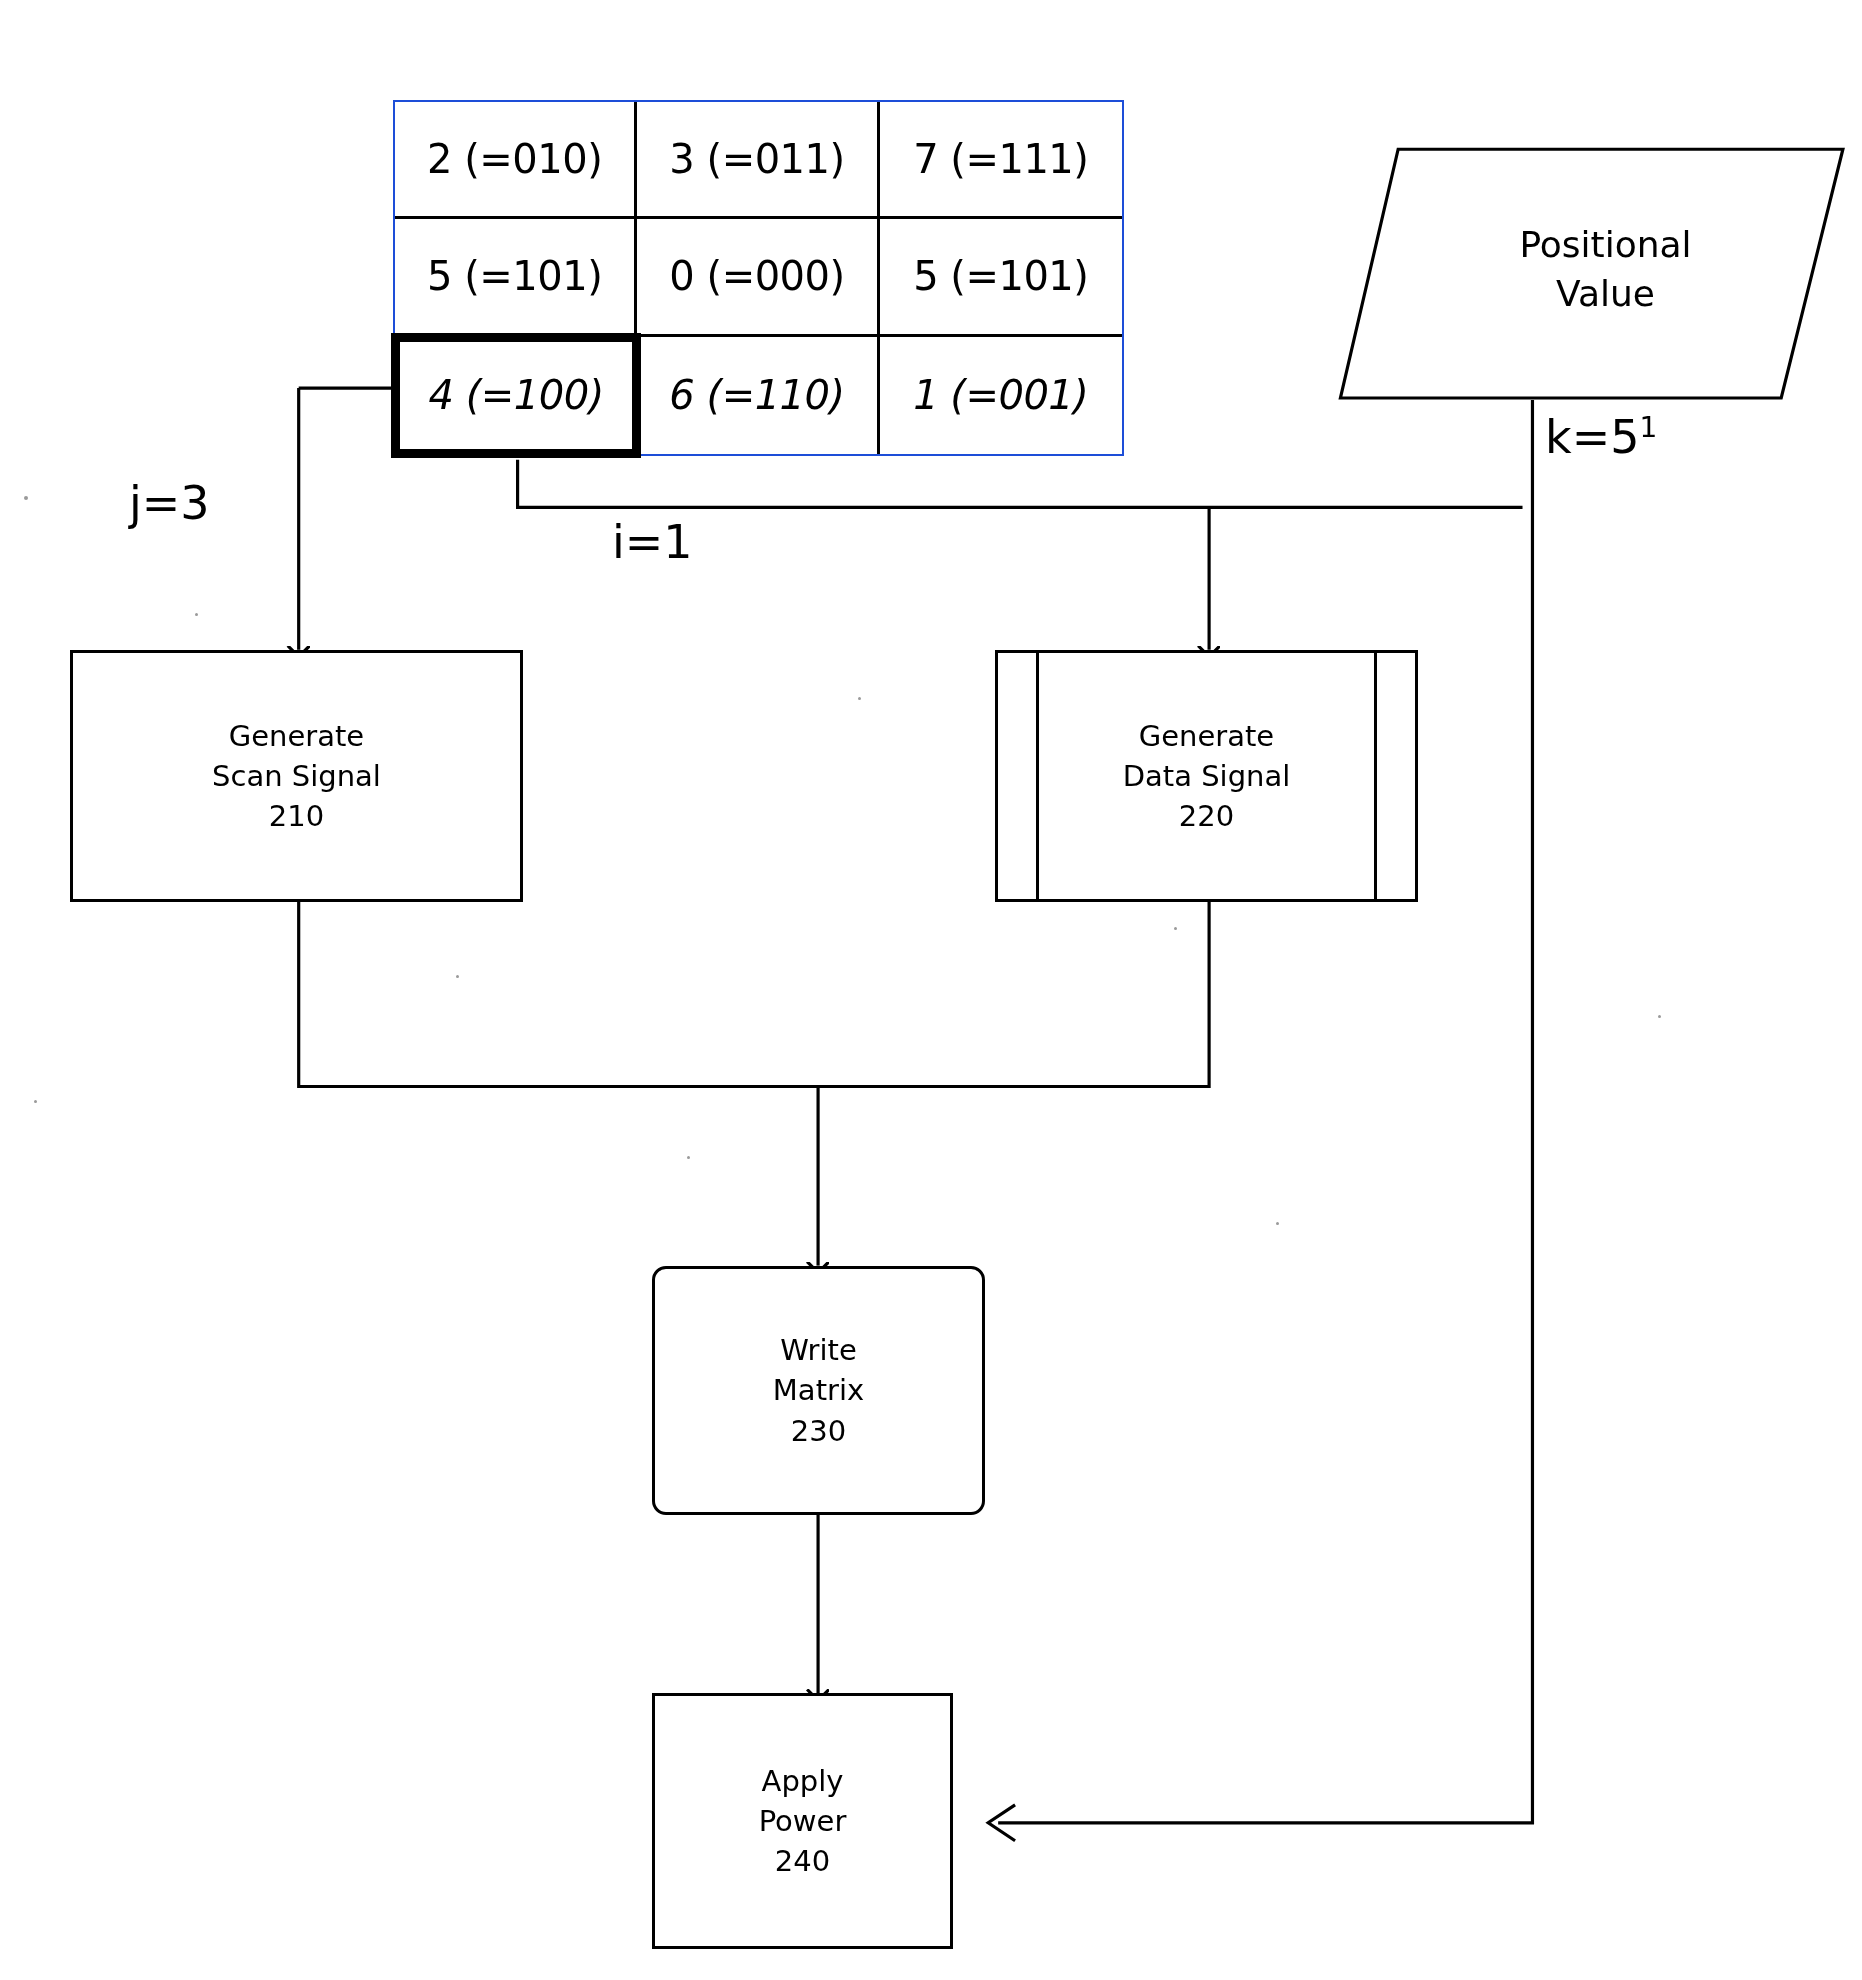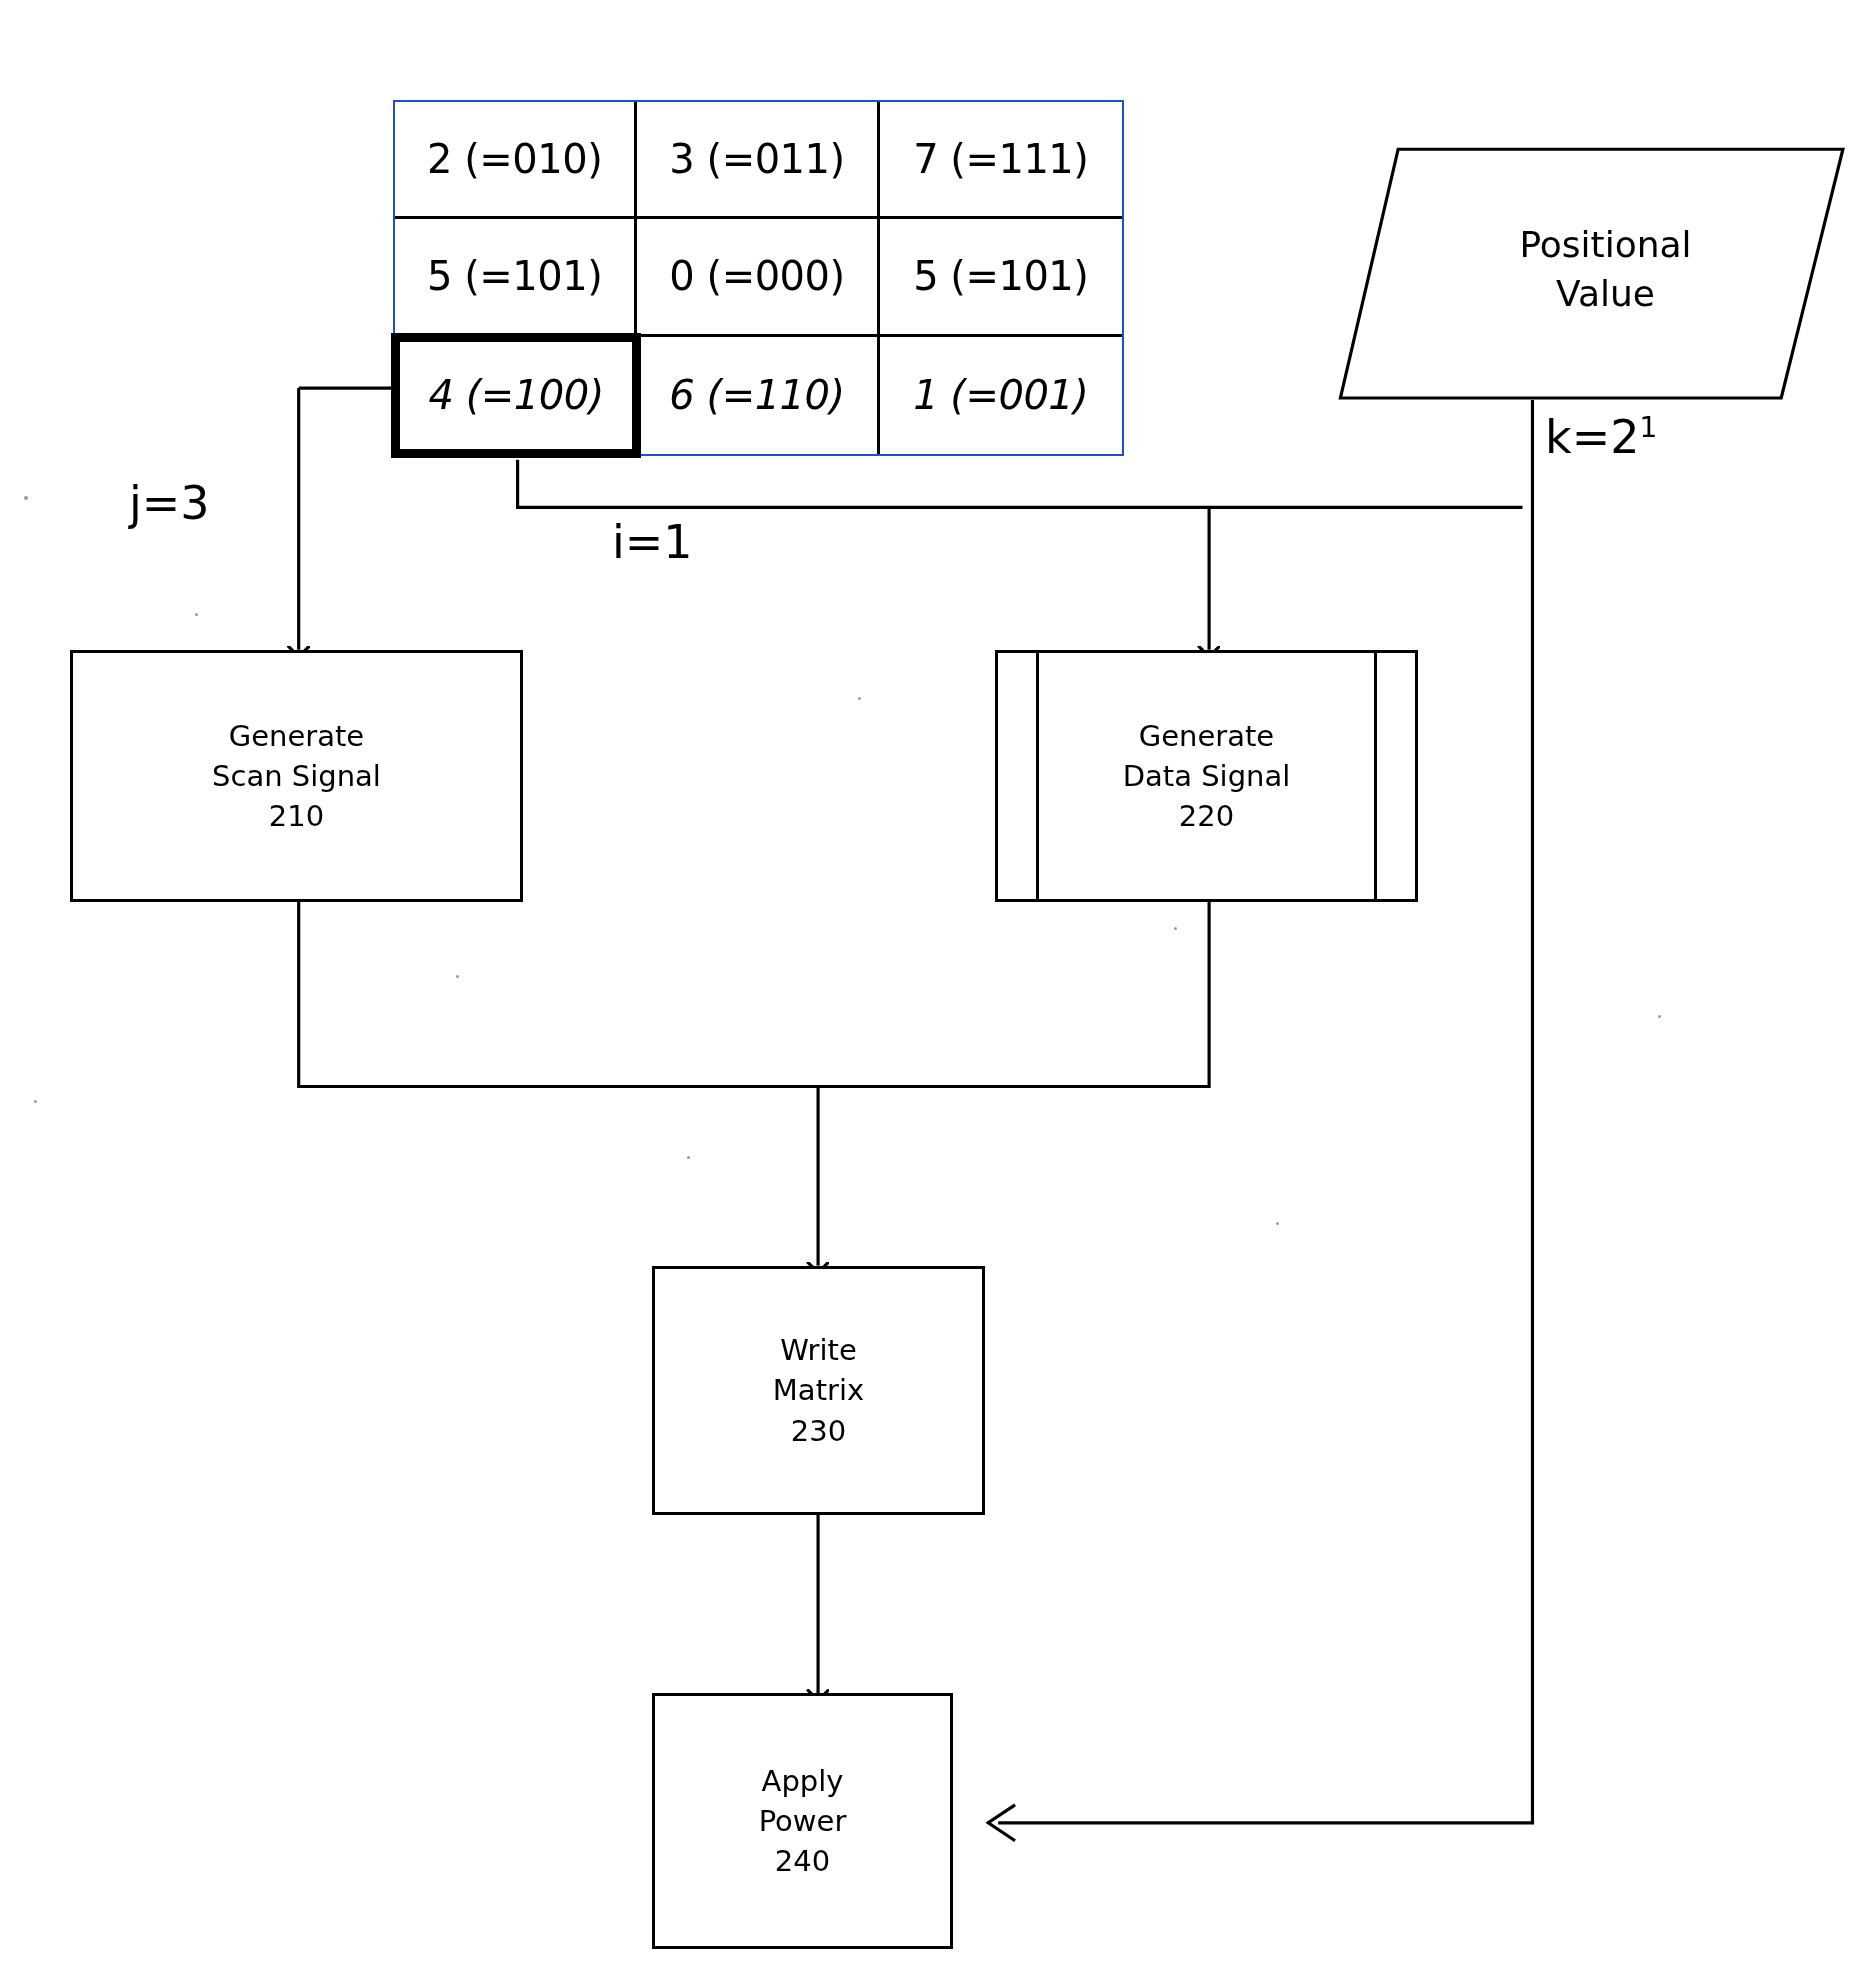--- a/index.html
+++ b/index.html
@@ -94,21 +94,21 @@
     align-items: center;
     justify-content: center;
     font-size: 29px;
     line-height: 1.38;
     color: #000;
     text-align: center;
     z-index: 3;
   }
   #box-scan  { left: 70px;  top: 650px;  width: 453px; height: 252px; }
   #box-data  { left: 995px;top: 650px;  width: 423px; height: 252px; }
-  #box-write { left: 652px; top: 1266px; width: 333px; height: 249px; }
+  #box-write { left: 652px; top: 1266px; width: 333px; height: 249px; border-radius: 14px; }
   #box-power { left: 652px; top: 1693px; width: 301px; height: 256px; }
 
   .predef-bar {
     position: absolute;
     top: 0;
     width: 0;
     height: 100%;
     border-left: 3px solid #000;
   }
   .predef-bar.left  { left: 38px; }
@@ -231,16 +231,16 @@
   </div>
 
   <div class="proc-box" id="box-power">
     <span>Apply</span>
     <span>Power</span>
     <span>240</span>
   </div>
 
   <div class="edge-label" id="label-j">j=3</div>
   <div class="edge-label" id="label-i">i=1</div>
-  <div class="edge-label" id="label-k"><span>k=2</span><sup>1</sup></div>
+  <div class="edge-label" id="label-k"><span>k=5</span><sup>1</sup></div>
 
 </div>
 
 
 </body></html>

